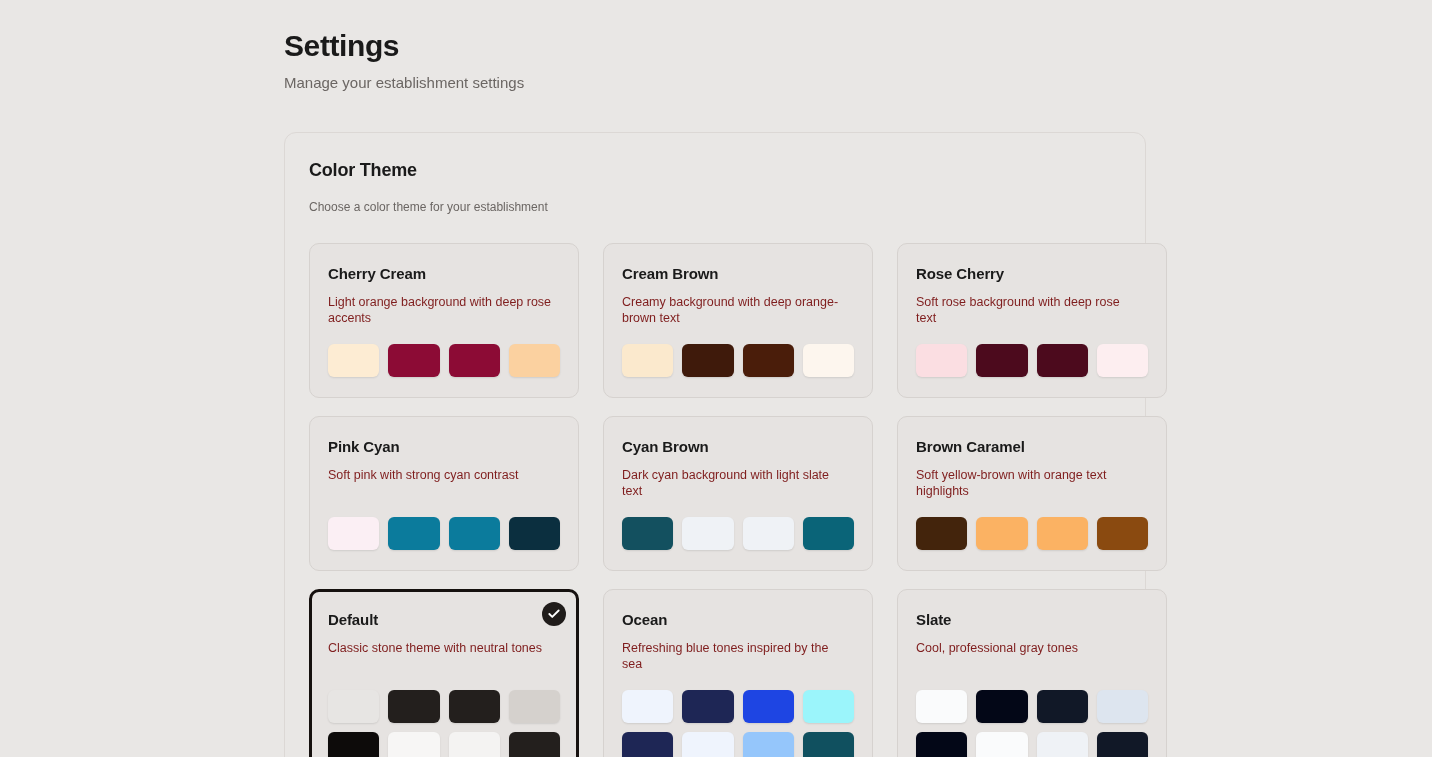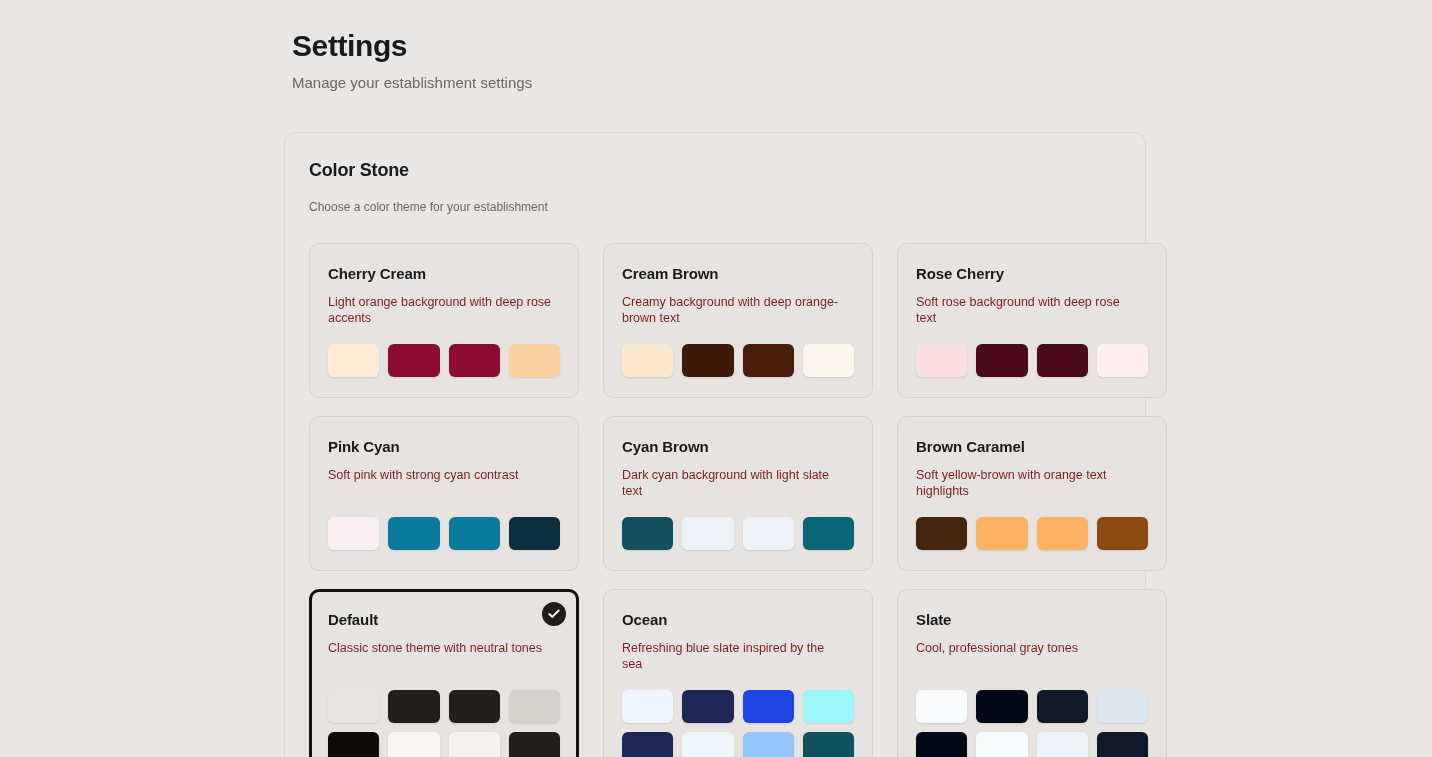--- a/index.html
+++ b/index.html
@@ -13,21 +13,21 @@
     font-family: "Liberation Sans", sans-serif;
     overflow: hidden;
     color: #1c1917;
   }
 
   .page {
     position: relative;
     width: 1432px;
     height: 656px;
     box-sizing: border-box;
-    padding: 24px 0 0 8px;
+    padding: 24px 0 0 0;
   }
 
   .page-header {
     padding-left: 284px;
     padding-top: 2px;
   }
 
   .page-title {
     font-size: 30px;
     font-weight: bold;
@@ -150,21 +150,21 @@
 <body>
 
 <div class="page">
 
   <div class="page-header">
     <h1 class="page-title">Settings</h1>
     <p class="page-subtitle">Manage your establishment settings</p>
   </div>
 
   <div class="panel">
-    <h2 class="panel-title">Color Stone</h2>
+    <h2 class="panel-title">Color Theme</h2>
     <p class="panel-subtitle">Choose a color theme for your establishment</p>
 
     <div class="theme-grid" id="theme-grid">
         <div class="theme-card">
           <div class="theme-name">Cherry Cream</div>
           <div class="theme-desc">Light orange background with deep rose accents</div>
           <div class="swatches">
             <div class="swatch" style="background: rgb(253, 236, 211);"></div>
             <div class="swatch" style="background: rgb(140, 11, 53);"></div>
             <div class="swatch" style="background: rgb(140, 11, 53);"></div>
@@ -235,21 +235,21 @@
             <div class="swatch" style="background: rgb(35, 31, 29);"></div>
             <div class="swatch" style="background: rgb(213, 209, 205);"></div>
             <div class="swatch" style="background: rgb(13, 11, 10);"></div>
             <div class="swatch" style="background: rgb(247, 246, 245);"></div>
             <div class="swatch" style="background: rgb(244, 243, 242);"></div>
             <div class="swatch" style="background: rgb(35, 31, 29);"></div>
           </div>
         </div>
         <div class="theme-card" style="min-height: 186px;">
           <div class="theme-name">Ocean</div>
-          <div class="theme-desc">Refreshing blue slate inspired by the sea</div>
+          <div class="theme-desc">Refreshing blue tones inspired by the sea</div>
           <div class="swatches">
             <div class="swatch" style="background: rgb(239, 244, 253);"></div>
             <div class="swatch" style="background: rgb(30, 38, 85);"></div>
             <div class="swatch" style="background: rgb(30, 69, 227);"></div>
             <div class="swatch" style="background: rgb(155, 245, 251);"></div>
             <div class="swatch" style="background: rgb(30, 38, 85);"></div>
             <div class="swatch" style="background: rgb(239, 244, 253);"></div>
             <div class="swatch" style="background: rgb(149, 198, 251);"></div>
             <div class="swatch" style="background: rgb(16, 80, 95);"></div>
           </div>

